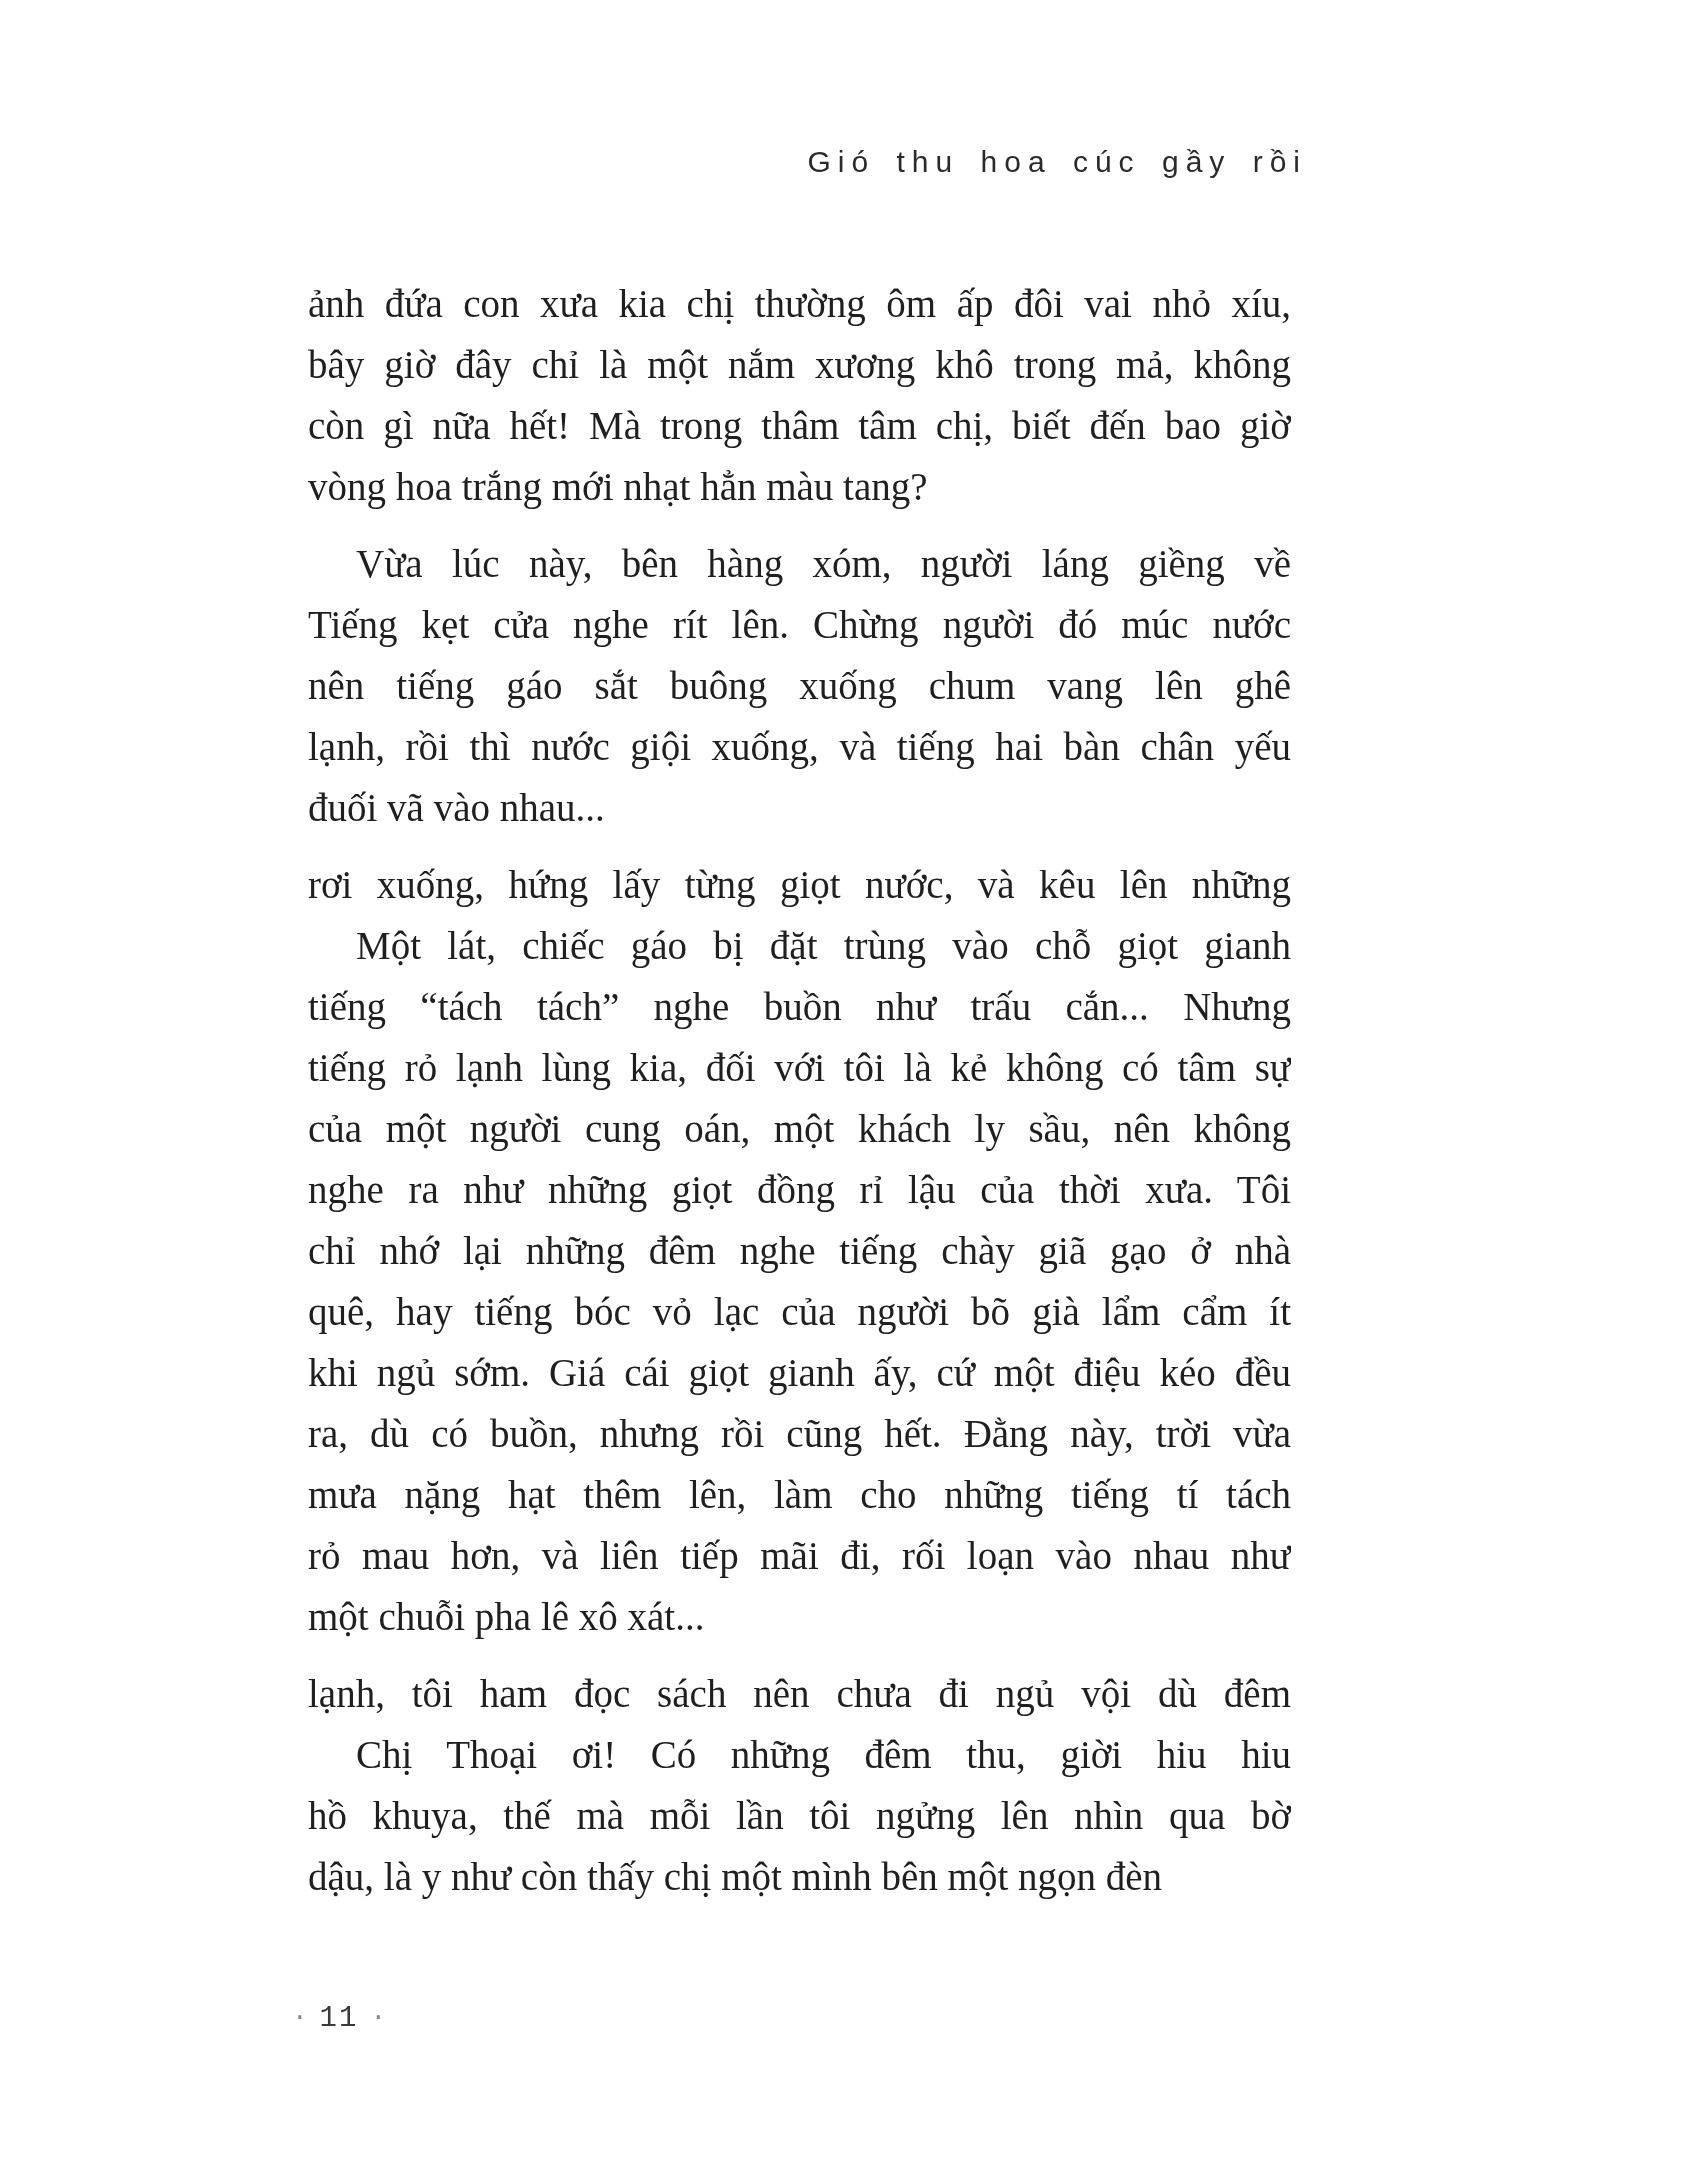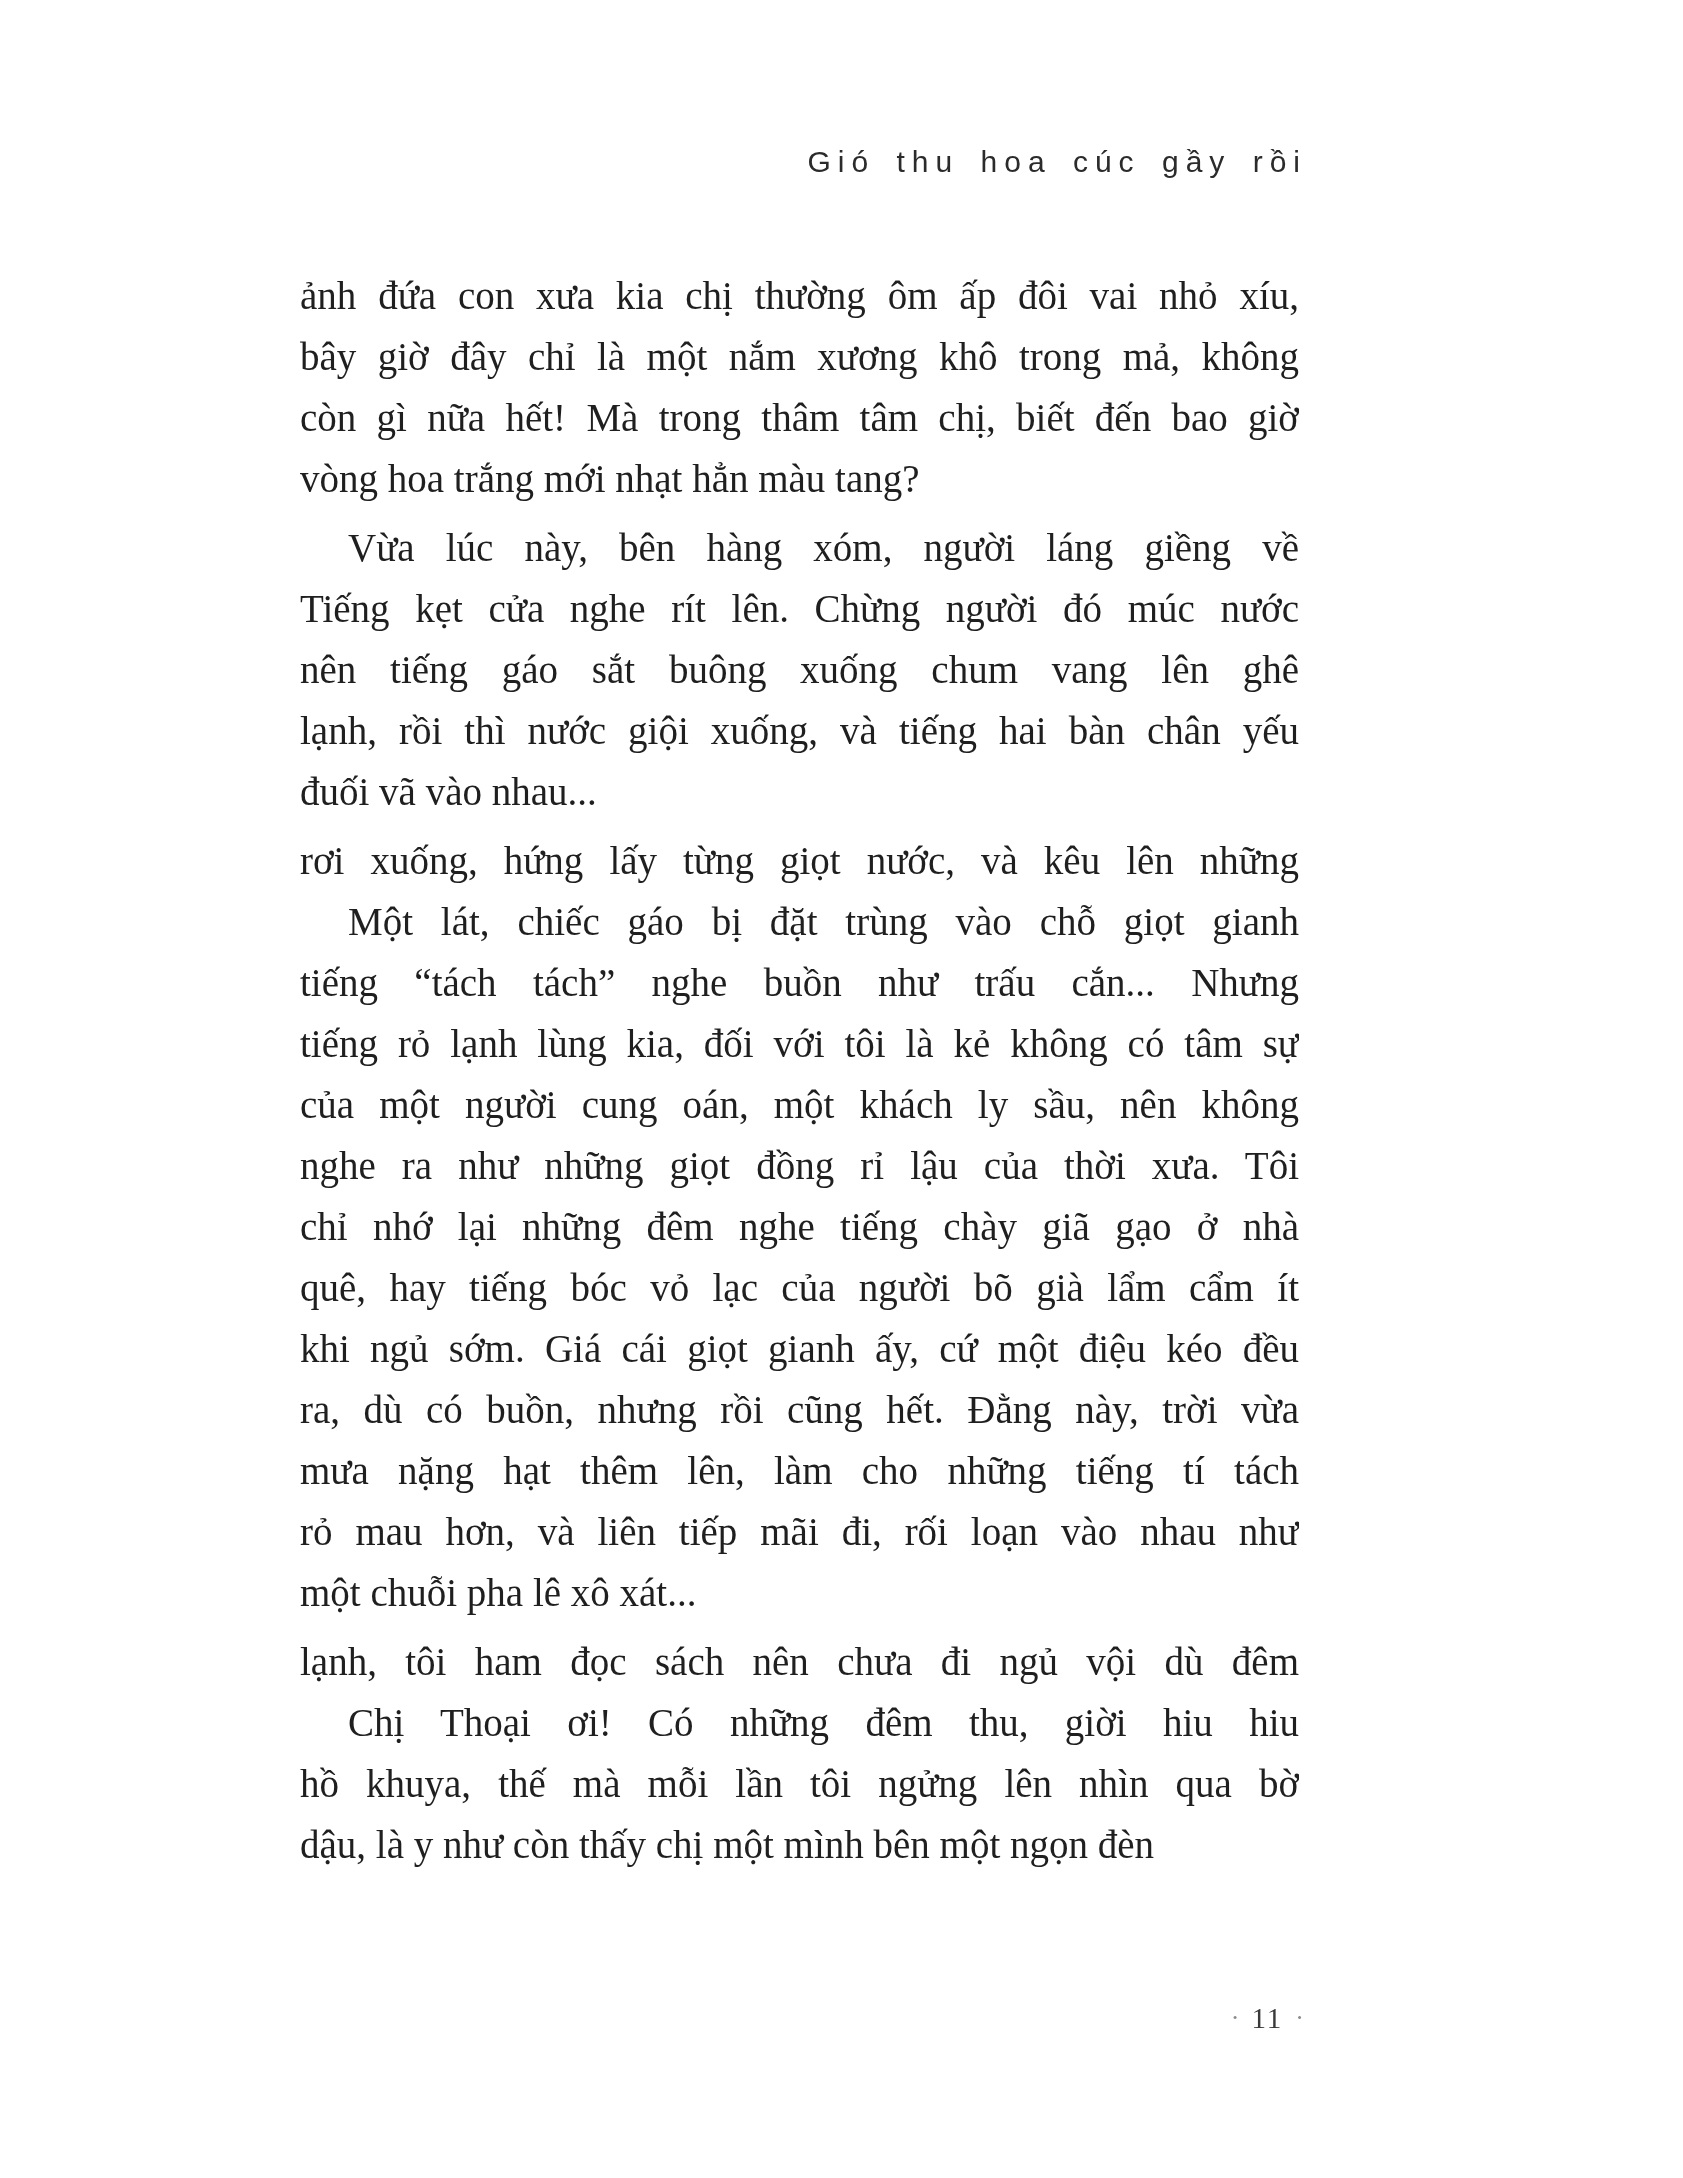--- a/index.html
+++ b/index.html
@@ -23,44 +23,44 @@
     word-spacing: 6px;
     color: #2b2b2b;
     white-space: nowrap;
   }
   .text-block {
     position: absolute;
     left: 292px;
     top: 257px;
     width: 1015px;
   }
-  .paragraph { margin: 8px; }
+  .paragraph { margin: 16px; }
   .line {
     font-size: 39px;
     line-height: 61px;
     height: 61px;
     text-align: justify;
     text-align-last: justify;
     text-justify: inter-word;
     overflow: hidden;
     white-space: normal;
   }
   .line.last-line {
     text-align-last: left;
   }
   .line.first-line {
     text-indent: 48px;
   }
   .footer {
     position: absolute;
-    left: 301px;
+    left: 280px;
     top: 2002px;
     width: 1015px;
-    text-align: right;
-    font-family: Liberation Serif, serif;
+    text-align: left;
+    font-family: Liberation Mono, monospace;
     font-size: 29px;
     color: #3a3a3a;
   }
   .footer .dot {
     color: #8a8a8a;
     font-size: 26px;
     margin: 0 12px;
     vertical-align: 2px;
   }
   .footer .page-number {

